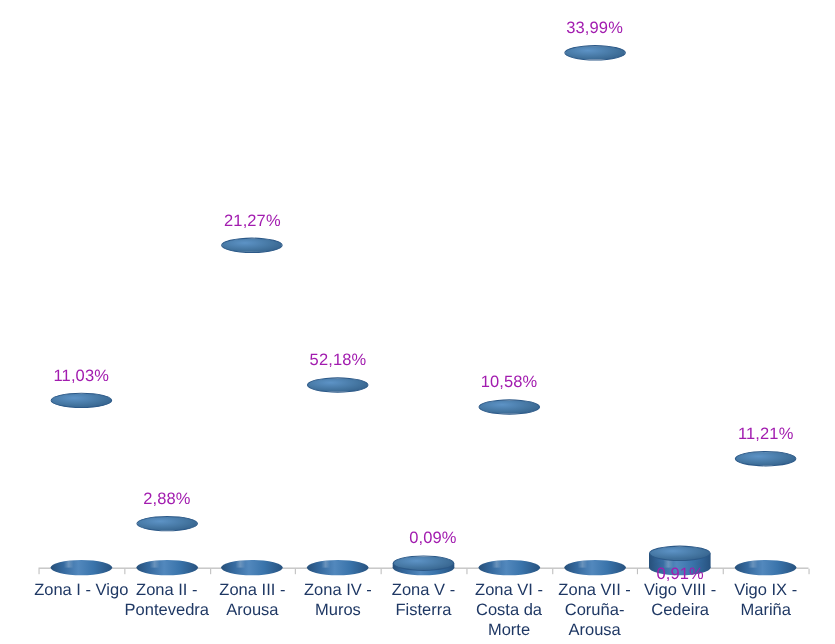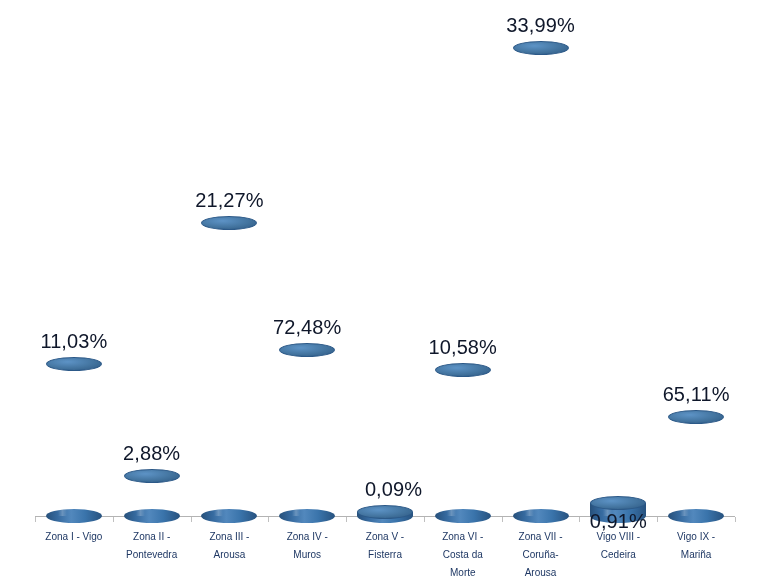--- a/index.html
+++ b/index.html
@@ -109,35 +109,35 @@
     pointer-events: none;
   }
 
   
   .bar.disc .bar-body { background: linear-gradient(to right,
         #27507a 0%, #35699e 18%, #5288bd 42%, #3a74ab 72%, #27527f 100%); }
 
   
   .data-label {
     position: absolute;
-    color: #0f172a;
-    font-size: 20px;
+    color: #a21caf;
+    font-size: 15px;
     line-height: 15px;
     text-align: center;
     white-space: nowrap;
     transform: translateX(-50%);
     letter-spacing: 0.1px;
   }
 
   
   .cat-label {
     position: absolute;
     top: 528px;
     color: #1f3864;
-    font-size: 10px;
+    font-size: 15px;
     line-height: 18px;
     text-align: center;
     transform: translateX(-50%);
     width: 90px;
   }
 </style>
 </head>
 <body>
 
 <div id="chart-root">
@@ -210,26 +210,26 @@
           <div class="bar-body"></div>
           <div class="bar-bottom"></div>
           <div class="bar-gloss"></div>
           <div class="bar-top"></div>
         </div>
       </div>
     <div id="labels">
         <div class="data-label" style="left: 73.8889px; top: 334.131px;">11,03%</div>
         <div class="data-label" style="left: 151.667px; top: 446.346px;">2,88%</div>
         <div class="data-label" style="left: 229.444px; top: 193.139px;">21,27%</div>
-        <div class="data-label" style="left: 307.222px; top: 319.949px;">72,48%</div>
+        <div class="data-label" style="left: 307.222px; top: 319.949px;">52,18%</div>
         <div class="data-label" style="left: 385px; top: 482px; padding-left: 17px;">0,09%</div>
         <div class="data-label" style="left: 462.778px; top: 340.327px;">10,58%</div>
         <div class="data-label" style="left: 540.556px; top: 18px;">33,99%</div>
         <div class="data-label" style="left: 618.333px; top: 473.47px; margin-top: 41px;">0,91%</div>
-        <div class="data-label" style="left: 696.111px; top: 387.14px;">65,11%</div>
+        <div class="data-label" style="left: 696.111px; top: 387.14px;">11,21%</div>
       </div>
     <div id="cats">
         <div class="cat-label" style="left: 73.8889px;">
           <div>Zona I - Vigo</div>
         </div>
         <div class="cat-label" style="left: 151.667px;">
           <div>Zona II -</div>
           <div>Pontevedra</div>
         </div>
         <div class="cat-label" style="left: 229.444px;">

